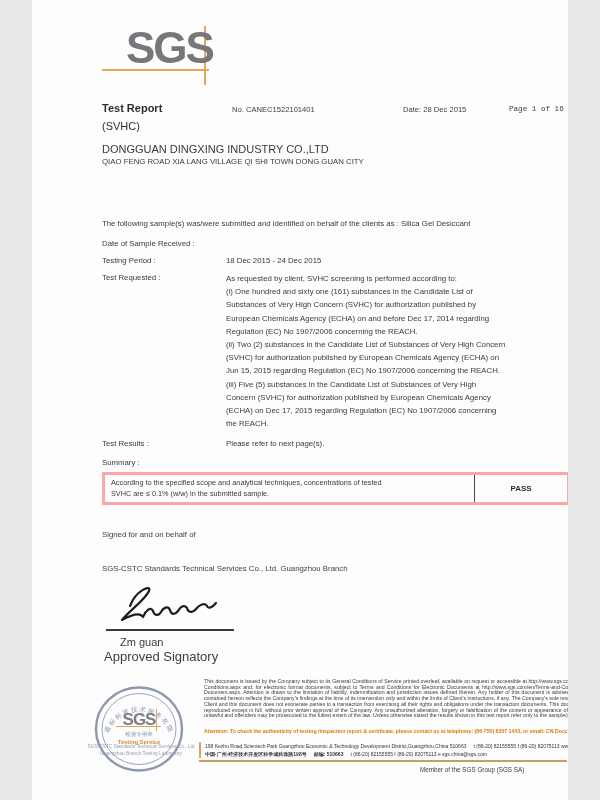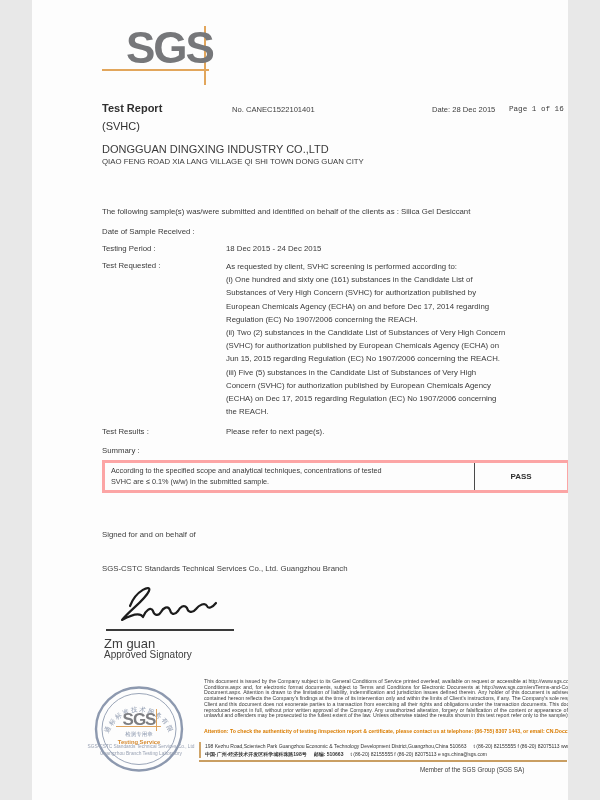--- a/index.html
+++ b/index.html
@@ -16,49 +16,49 @@
     position:absolute; left:94px; top:27px; font-size:44px; font-weight:bold;
     color:#76777a; letter-spacing:-2px; line-height:0.97;
   }
   .logo-hline { position:absolute; left:70px; top:69px; width:107px; height:2px; background:#e2a65c; }
   .logo-vline { position:absolute; left:172px; top:26px; width:2px; height:59px; background:#e2a65c; }
 
   
   .hdr-title { position:absolute; left:70px; top:102px; font-size:11px; font-weight:bold; color:#2f2f2f; }
   .hdr-sub   { position:absolute; left:70px; top:120px; font-size:11px; font-weight:normal; color:#2f2f2f; }
   .hdr-no    { position:absolute; left:200px; top:105px; font-size:7.6px; color:#3d3d3d; }
-  .hdr-date  { position:absolute; left:371px; top:105px; font-size:7.6px; color:#3d3d3d;margin-left:29px; }
+  .hdr-date  { position:absolute; left:371px; top:105px; font-size:7.6px; color:#3d3d3d; }
   .hdr-page  { position:absolute; left:477px; top:105px; font-size:7.6px; color:#3d3d3d;font-family:Liberation Mono, monospace; }
 
   
   .client-name { position:absolute; left:70px; top:143px; font-size:11px; color:#3a3a3a; }
   .client-addr { position:absolute; left:70px; top:157px; font-size:7.8px; color:#3a3a3a; }
 
   
-  .body-block { position:absolute; left:70px; top:206px; width:468px; font-size:7.8px; color:#3a3a3a; }
+  .body-block { position:absolute; left:70px; top:218px; width:468px; font-size:7.8px; color:#3a3a3a; }
   .intro { margin-bottom:9px; line-height:11px; }
   .frow { display:flex; margin-bottom:6px; }
   .frow .flabel { width:124px; flex:0 0 124px; line-height:11px; }
   .frow .fvalue { flex:1; line-height:11px; white-space:pre-line; }
   .frow.para .fvalue { line-height:13.2px; margin-bottom:2px; }
   .summary-label { margin-top:8px; margin-bottom:4px; line-height:11px; }
   .sum-table { display:flex; border:3px solid #fca5a5; width:100%; }
   .sum-left { flex:1; padding:3px 6px; font-size:7.3px; line-height:10.5px; white-space:pre-line; }
   .sum-right {
     flex:0 0 93px; border-left:1px solid #4a4a4a; display:flex;
     align-items:center; justify-content:center; font-size:8px; font-weight:600; color:#2f2f2f;
   }
 
   
   .signoff1 { position:absolute; left:70px; top:530px; font-size:7.8px; }
   .signoff2 { position:absolute; left:70px; top:564px; font-size:7.8px; }
   .sig-svg  { position:absolute; left:82px; top:578px; }
   .sig-line { position:absolute; left:74px; top:629px; width:128px; height:2px; background:#3a3a3a; }
-  .sig-name { position:absolute; left:72px; top:636px; font-size:13px; }
-  .sig-role { position:absolute; left:72px; top:649px; font-size:10px; }
+  .sig-name { position:absolute; left:88px; top:636px; font-size:11px; }
+  .sig-role { position:absolute; left:72px; top:649px; font-size:13px; }
 
   
   .stamp { position:absolute; left:62px; top:685px; width:90px; height:88px; }
   .stamp svg { position:absolute; left:0; top:0; }
   .stamp-center { position:absolute; left:0; top:26px; width:90px; text-align:center; }
   .stamp-sgs { font-size:17px; font-weight:bold; color:#7d7e82; letter-spacing:-1px; line-height:1; position:relative; display:inline-block; }
   .stamp-sgs .mini-h { position:absolute; left:-7px; bottom:1px; width:45px; height:1px; background:#dfa35c; }
   .stamp-sgs .mini-v { position:absolute; right:-2px; top:-2px; width:1px; height:22px; background:#dfa35c; }
   .stamp-cn { font-size:5.5px; color:#8d99af; margin-top:2px; }
   .stamp-en { font-size:5.8px; font-weight:bold; color:#d78a2e; margin-top:1px; }

